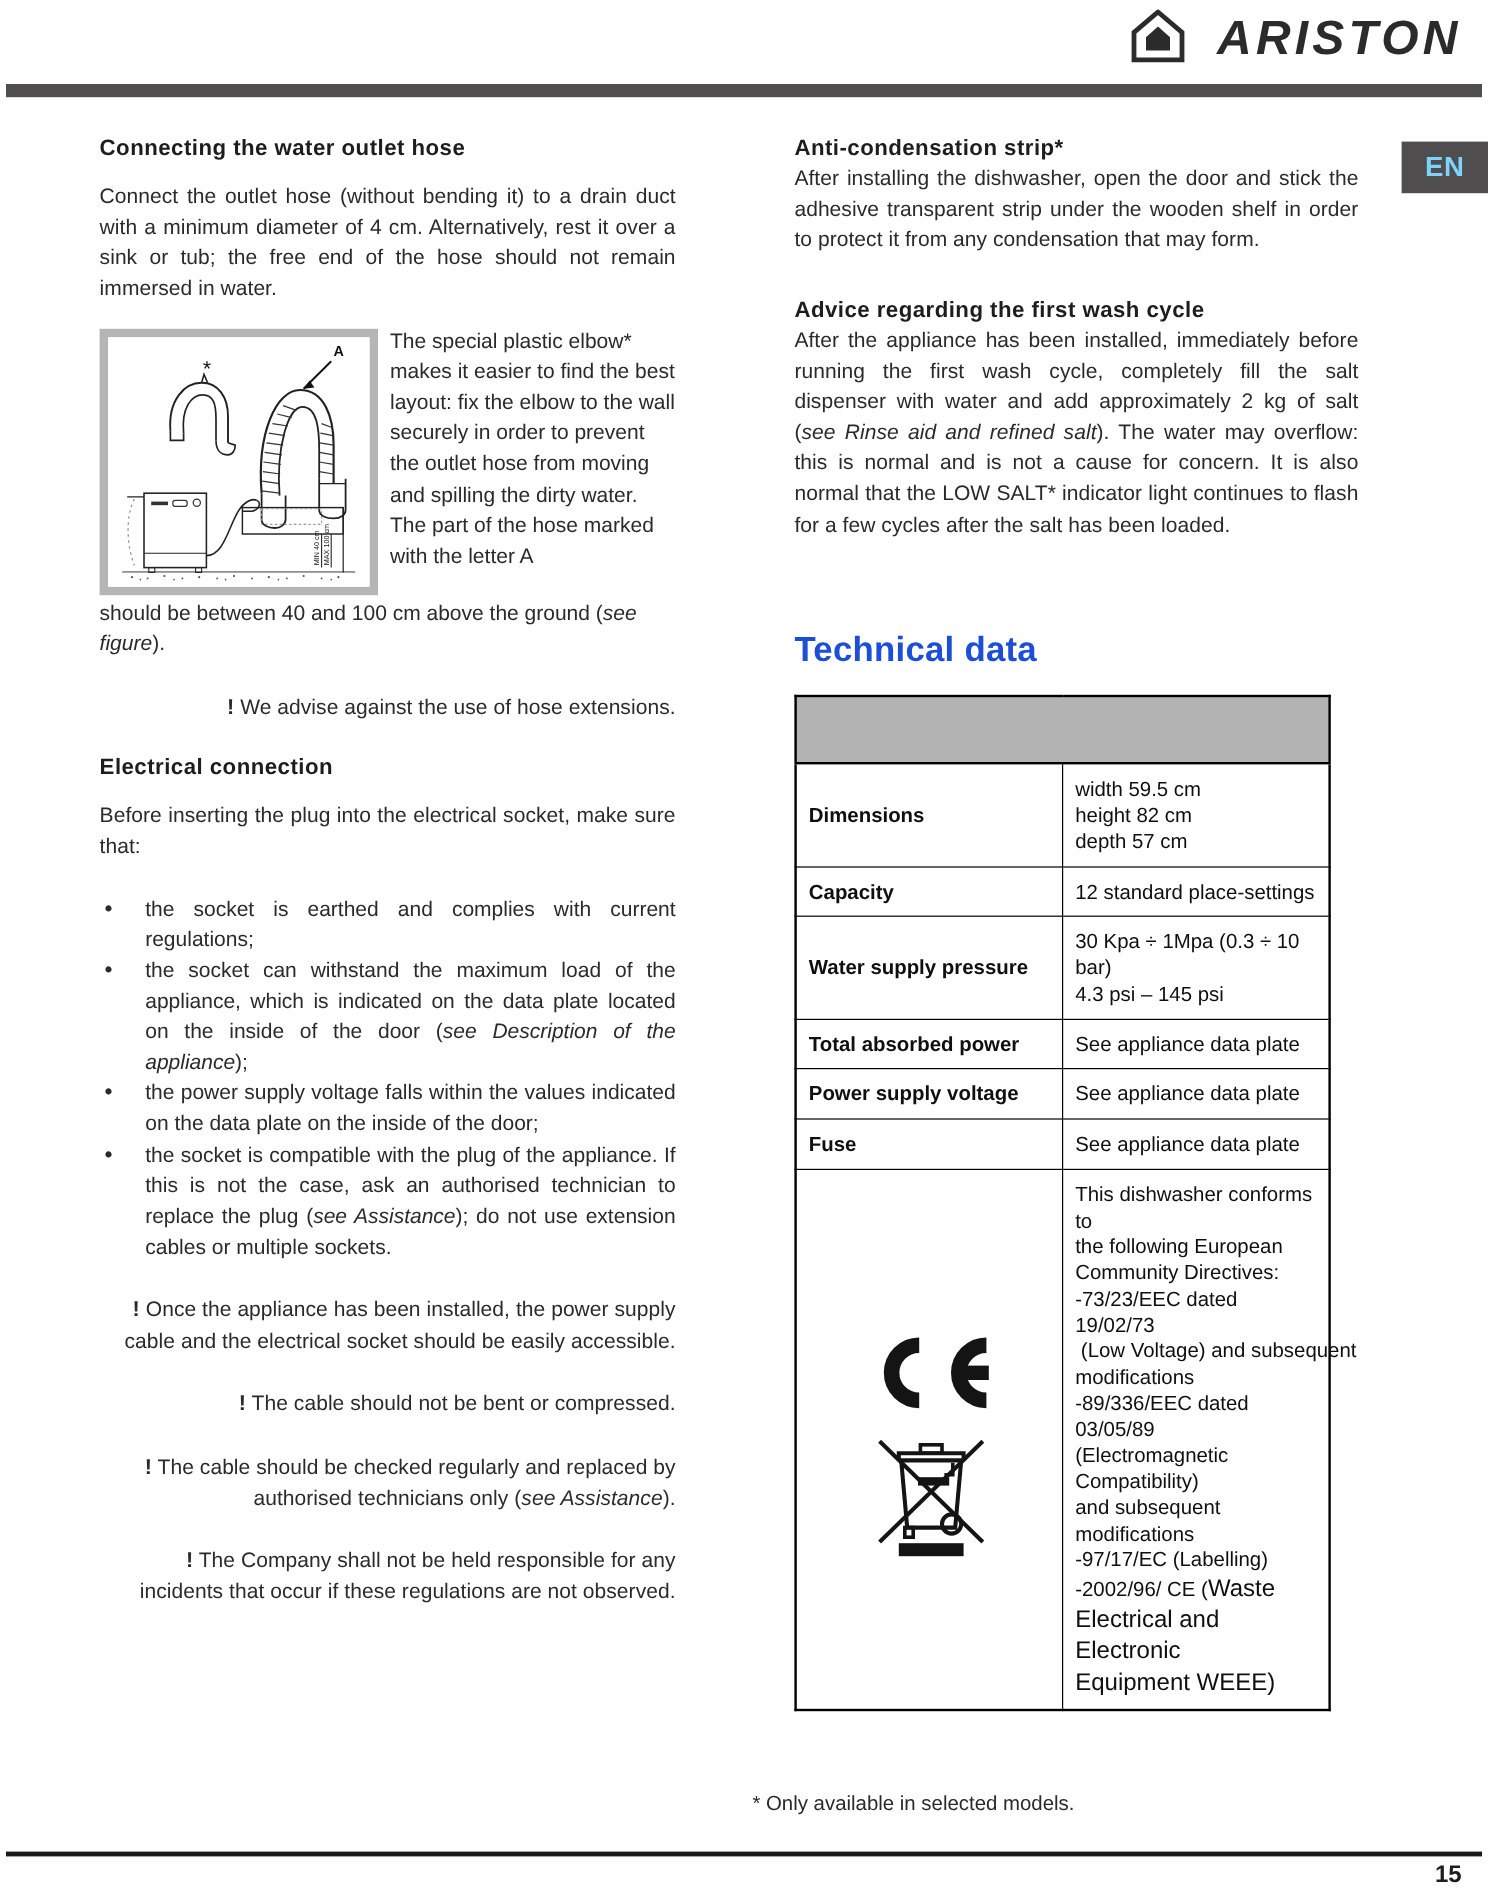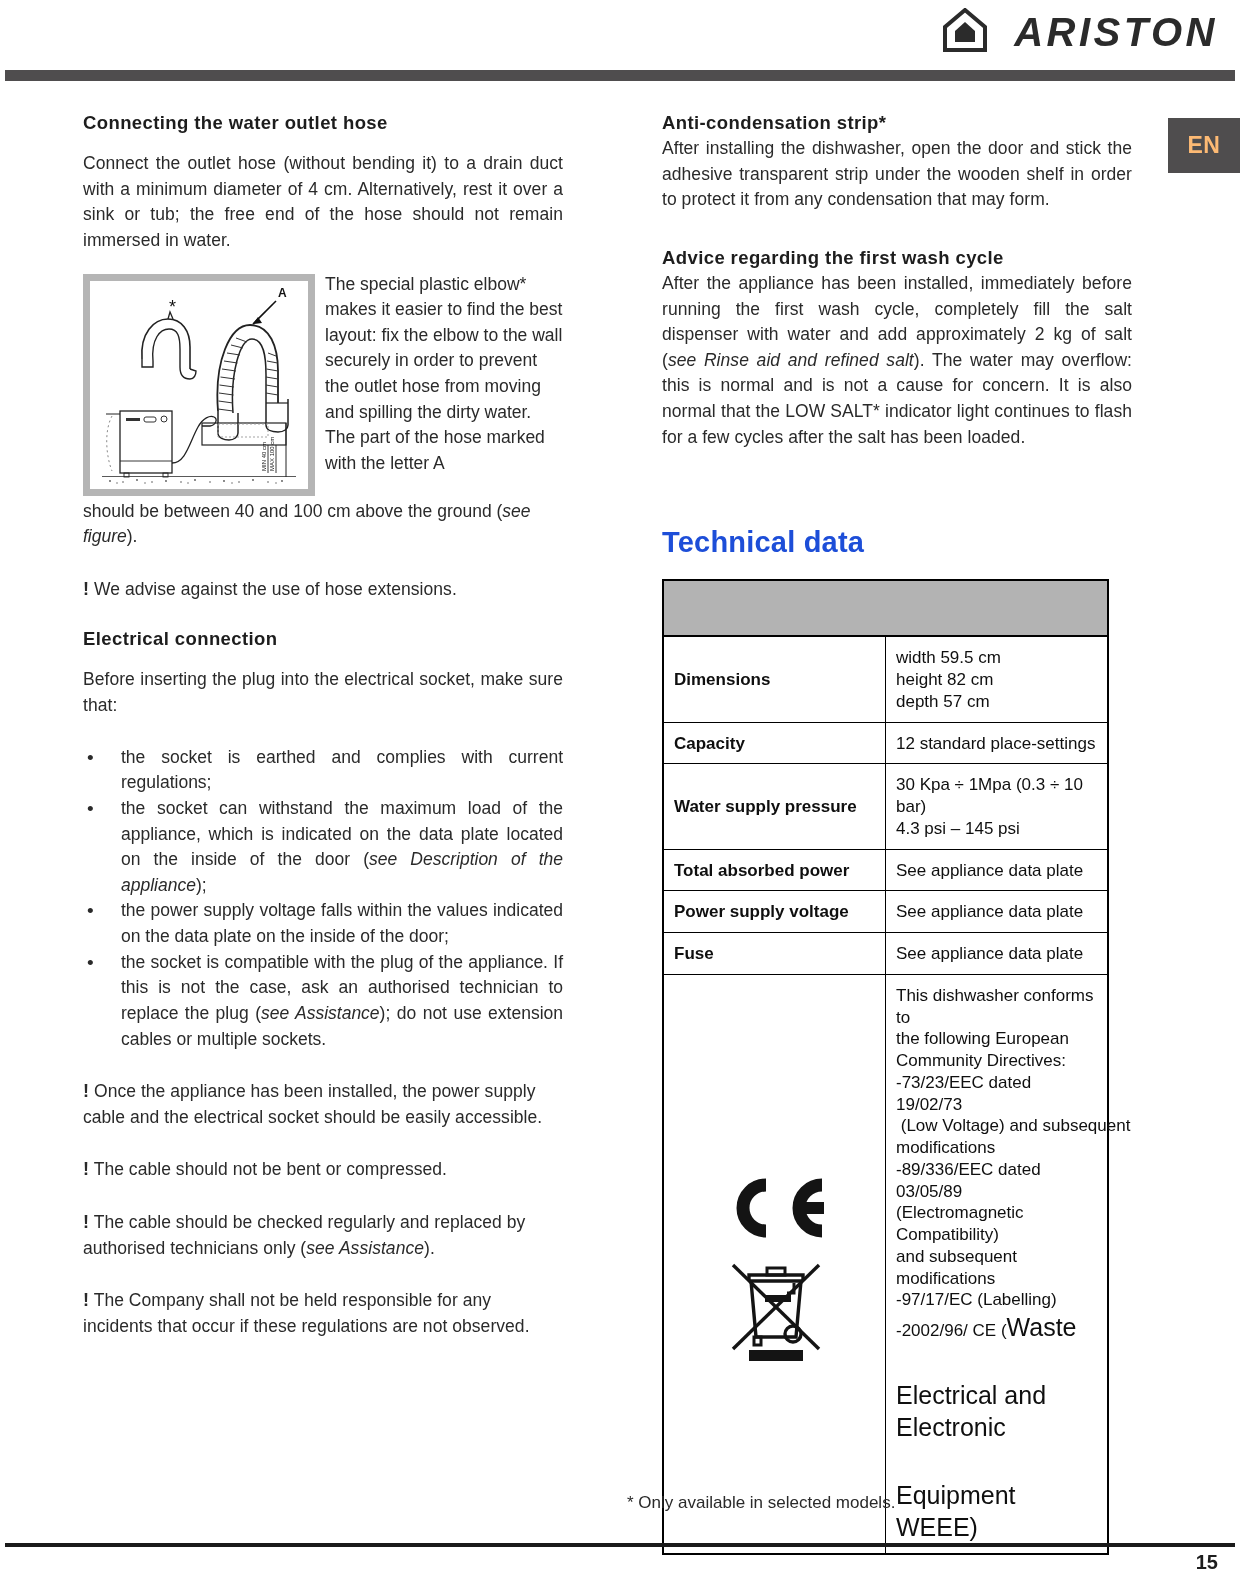--- a/index.html
+++ b/index.html
@@ -37,23 +37,23 @@
     position: absolute;
     left: 5px; right: 5px; top: 70px;
     height: 11px;
     background: #4f4d4e;
   }
 
   
   .lang-tab {
     position: absolute;
     right: 0; top: 118px;
-    width: 72px; height: 55px;
+    width: 72px; height: 43px;
     background: #4f4d4e;
-    color: #fdba74;
+    color: #7dd3fc;
     font-size: 23px;
     font-weight: bold;
     display: flex;
     align-items: center;
     justify-content: center;
     letter-spacing: 0.5px;
   }
 
   
   .col-left {
@@ -75,21 +75,21 @@
     color: #1d1d1d;
   }
   p.body {
     font-size: 17.5px;
     line-height: 1.465;
     margin: 0;
     color: #2a2a2a;
     text-align: justify;
     letter-spacing: 0.05px;
   }
-  p.body.nojust { text-align: left; }
+  p.body.nojust { text-align: right; }
   .gap-s { height: 15px; }
   .gap-m { height: 26px; }
   .gap-l { height: 34px; }
 
   .bang {
     font-weight: bold;
     font-size: 18px;
   }
   em { font-style: italic; }
 
@@ -190,21 +190,21 @@
     align-items: center;
     gap: 16px;
     padding-top: 10px;
   }
   td.conform {
     vertical-align: top;
     padding: 14px 8px 12px 10px;
     font-size: 16.5px;
     line-height: 1.345;
   }
-  .weee-bigger { font-size: 25px; line-height: 1.3; margin-top: 35px; }
+  .weee-bigger { font-size: 20px; line-height: 1.3; }
 
   
   .footnote {
     position: absolute;
     left: 627px; top: 1493px;
     font-size: 17px;
     color: #2a2a2a;
   }
   .footer-rule {
     position: absolute;

